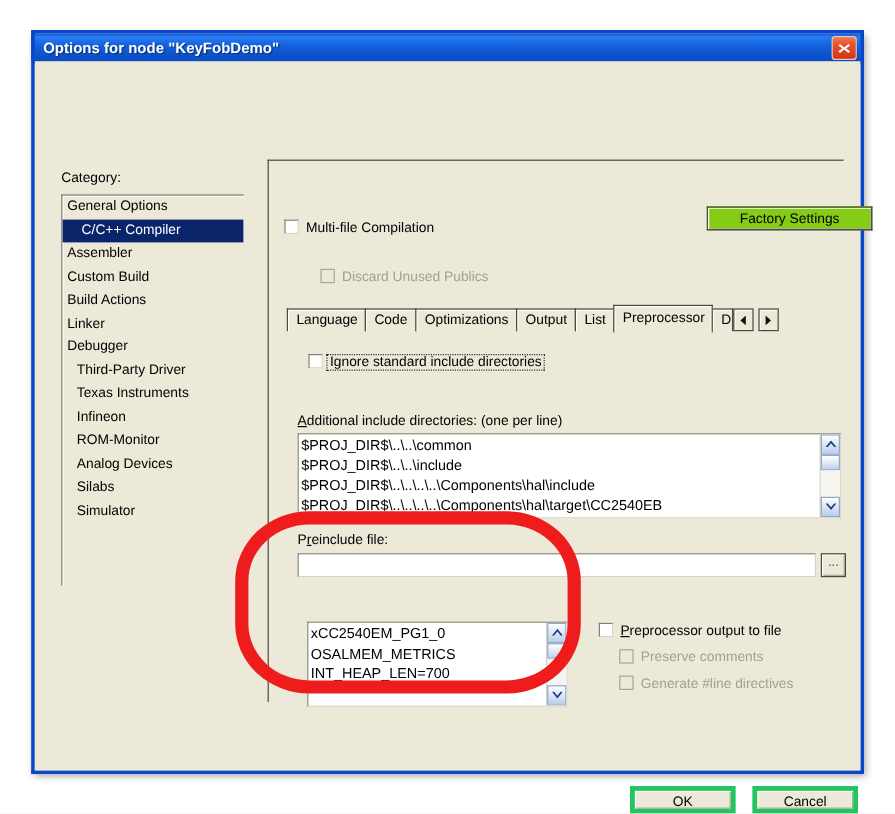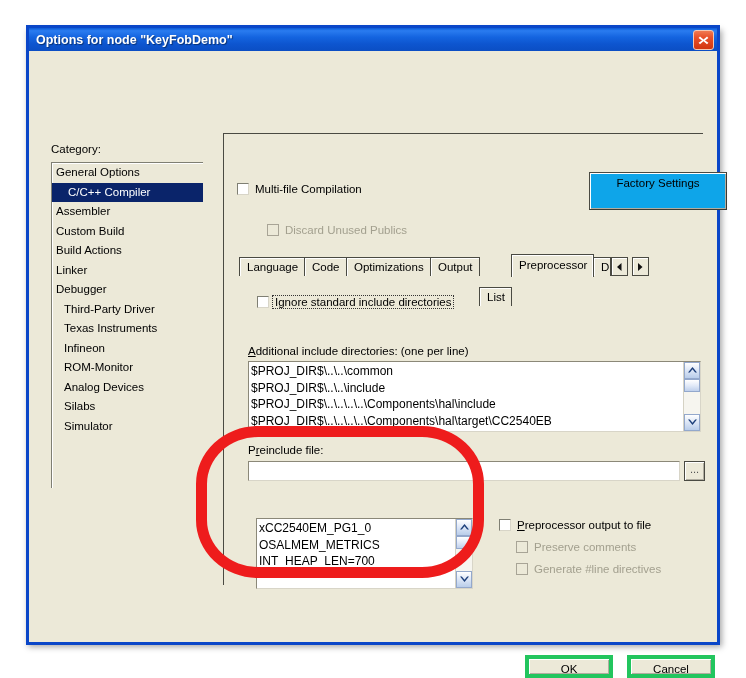--- a/index.html
+++ b/index.html
@@ -122,24 +122,24 @@
     border-left: 1px solid #4a4a42;
     border-top: 1px solid #4a4a42;
     box-sizing: border-box;
   }
 
   #factory-settings {
     position: absolute;
     left: 560px;
     top: 118px;
     width: 138px;
-    height: 38px;
+    height: 20px;
     font-family: "Liberation Sans", sans-serif;
     font-size: 11.5px;
-    background: #0ea5e9;
+    background: #84cc16;
     border: 1px solid #4a4a42;
     border-right-color: #3a3a33;
     border-bottom-color: #3a3a33;
     box-shadow: inset 1px 1px 0 #ffffff, inset -1px -1px 0 #b0ada0;
     cursor: pointer;
     text-align: center;
     line-height: 20px;
     box-sizing: border-box;
   }
 
@@ -434,21 +434,21 @@
 
     <div id="row-discard" class="cbrow disabled">
       <span class="cb dim"></span><span class="lbl">Discard Unused Publics</span>
     </div>
 
     <div id="tabstrip">
         <div class="tab" style="left: 0px; width: 66px;">Language</div>
         <div class="tab" style="left: 65px; width: 43px;">Code</div>
         <div class="tab" style="left: 107px; width: 85px;">Optimizations</div>
         <div class="tab" style="left: 191px; width: 50px;">Output</div>
-        <div class="tab" style="left: 240px; width: 33px; margin-top: 30px;">List</div>
+        <div class="tab" style="left: 240px; width: 33px;">List</div>
         <div class="tab active" style="left: 272px; width: 83px;">Preprocessor</div>
         <div class="tab clipped" style="left: 354px; width: 18px;">D</div>
         <div class="tab-arrow" style="left: 372px;">
           <svg width="7" height="8" viewBox="0 0 7 8">
             <path d="M5.5 0 L5.5 8 L1 4 Z" fill="#111"></path>
           </svg>
         </div>
         <div class="tab-arrow" style="left: 393px;">
           <svg width="7" height="8" viewBox="0 0 7 8">
             <path d="M1 0 L1 8 L5.5 4 Z" fill="#111"></path>

